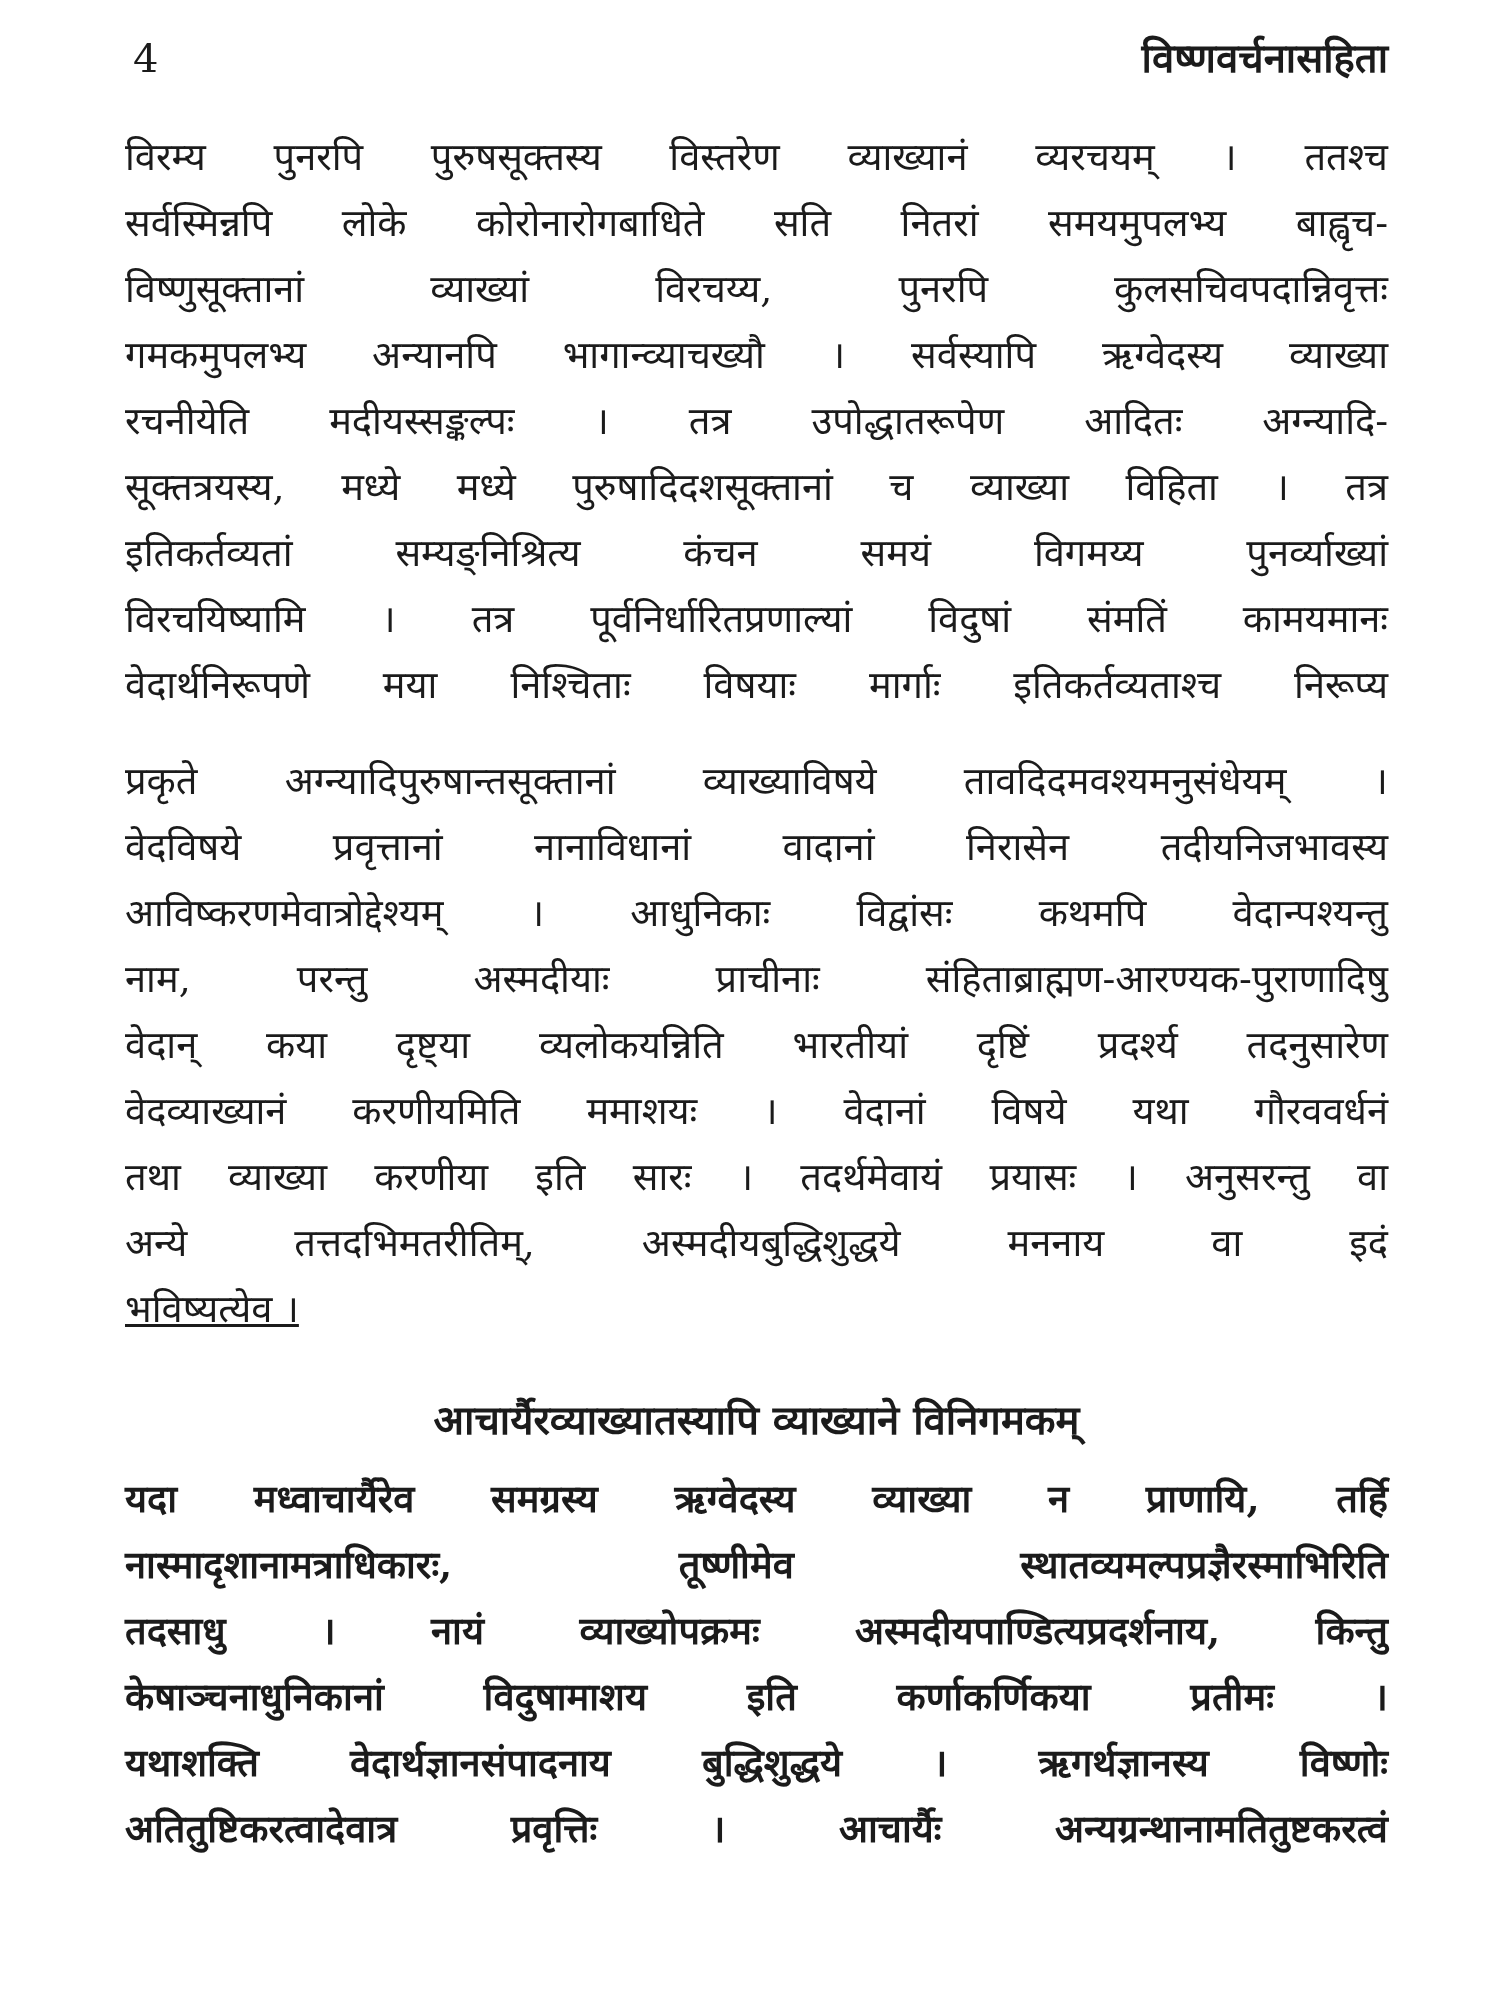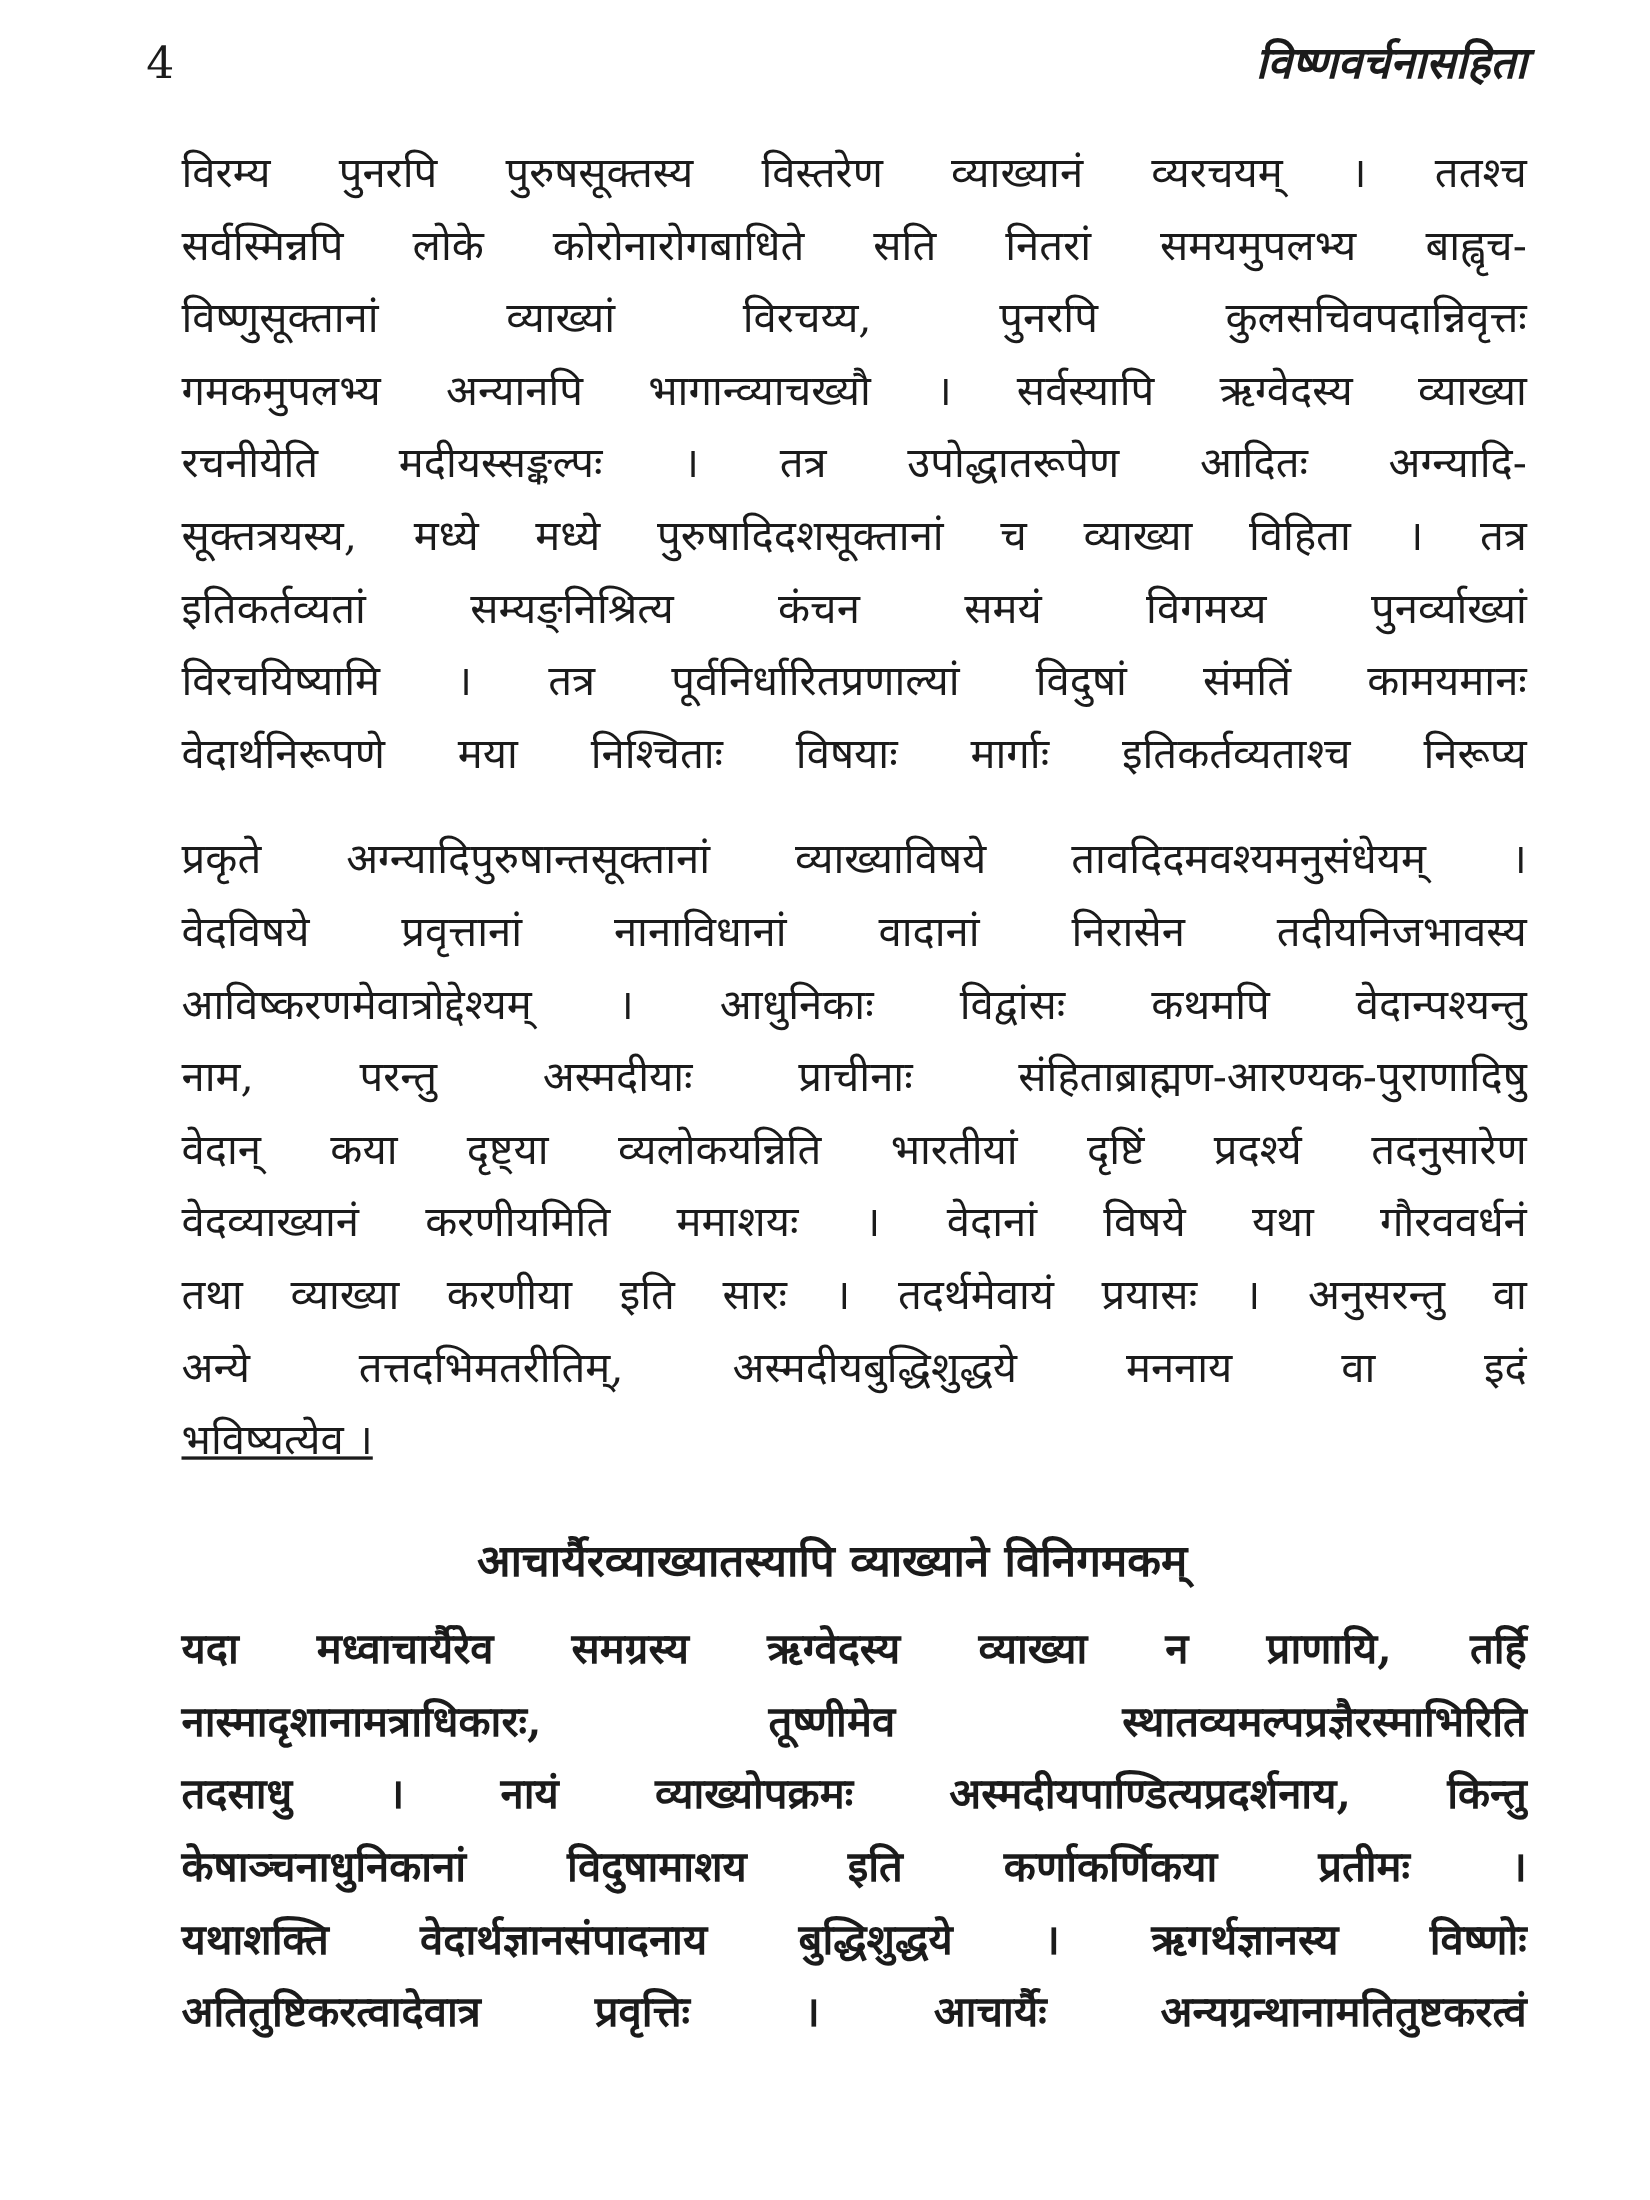--- a/index.html
+++ b/index.html
@@ -28,31 +28,29 @@
   }
   .pagenum {
     font-size: 40px;
     line-height: 56px;
     padding-left: 8px;
   }
   .runtitle {
     font-size: 40px;
     line-height: 56px;
     font-weight: 600;
-    font-style: italic;
   }
   .para { margin: 0; }
   .para .bl {
     font-size: 38px;
     line-height: 66px;
     text-align: justify;
     text-align-last: justify;
     text-justify: inter-word;
     white-space: normal;
-    margin-left: 40px;
   }
   .para .bl.endline {
     text-align: left;
     text-align-last: left;
     text-decoration: underline;
   }
   .p2 { margin-top: 30px; }
   .sechead {
     margin-top: 48px;
     margin-bottom: 16px;

